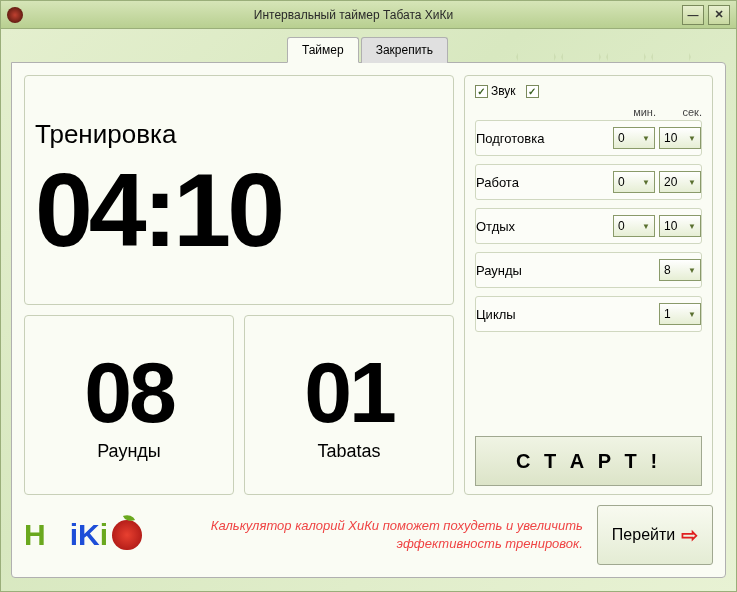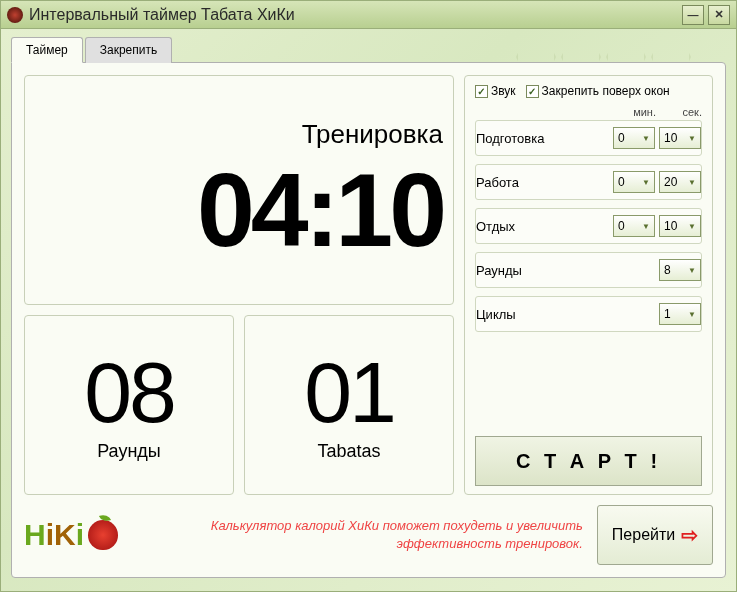--- a/index.html
+++ b/index.html
@@ -2,44 +2,44 @@
 <html><head>
 <meta charset="utf-8">
 <style>
 * { box-sizing: border-box; margin: 0; padding: 0; font-family: Arial, sans-serif; }
 body { background: #fff; width: 737px; height: 592px; overflow: hidden; }
 
 .window { width: 737px; height: 592px; border: 1px solid #9aae7a; background: #fff; }
 
 .titlebar { height: 28px; background: linear-gradient(#d6e5b8, #b8cf90); display: flex; align-items: center; padding: 0 6px; border-bottom: 1px solid #9aae7a; }
 .titlebar-icon { width: 16px; height: 16px; border-radius: 50%; background: radial-gradient(#c04030, #401008); margin-right: 6px; }
-.titlebar-text { font-size: 16px; color: #2a2a2a; flex: 1; }
+.titlebar-text { font-size: 12px; color: #2a2a2a; flex: 1; text-align: center; }
 .titlebar-btn { width: 22px; height: 20px; border: 1px solid #7a8a5c; background: linear-gradient(#e8f0d0, #c8d8a0); margin-left: 4px; display: flex; align-items: center; justify-content: center; font-size: 11px; font-weight: bold; cursor: pointer; color: #333; }
 
 .body-area { height: 562px; background: linear-gradient(135deg, #e4efce 0%, #d8e8c0 40%, #e8f2d4 100%); padding: 8px 10px 10px 10px; position: relative; }
 .hexbg { position: absolute; right: 10px; top: 0; width: 220px; height: 80px; opacity: 0.15; }
 .hex { position: absolute; width: 40px; height: 46px; background: none; border: 2px solid #8aa060; clip-path: polygon(25% 5%, 75% 5%, 100% 50%, 75% 95%, 25% 95%, 0 50%); }
 
-.tabs { display: flex; height: 26px; position: relative; z-index: 2; }
+.tabs { display: flex; height: 26px; position: relative; z-index: 2; justify-content: center; }
 .tab { padding: 5px 14px; font-size: 12px; border: 1px solid #b0b0b0; background: #e0e0e0; cursor: pointer; border-bottom: none; margin-right: 2px; border-radius: 3px 3px 0 0; }
 .tab.active { background: #fafcf4; border-bottom: 1px solid #fafcf4; position: relative; z-index: 3; }
 
 .tabpanel { background: #fafcf4; border: 1px solid #b0b0b0; height: 516px; padding: 12px; position: relative; top: -1px; border-radius: 0 4px 4px 4px; }
 
 .columns { display: flex; gap: 10px; height: 420px; }
 .left-col { width: 430px; display: flex; flex-direction: column; gap: 10px; }
 .right-col { flex: 1; border: 1px solid #c8d0b8; border-radius: 4px; padding: 8px 10px; display: flex; flex-direction: column; }
 
-.display-big { border: 1px solid #c8d0b8; border-radius: 4px; padding: 10px; text-align: right; height: 230px; display: flex; flex-direction: column; justify-content: center; }
+.display-big { border: 1px solid #c8d0b8; border-radius: 4px; padding: 10px; text-align: left; height: 230px; display: flex; flex-direction: column; justify-content: center; }
 .display-big .phase { font-size: 26px; font-weight: normal; margin-bottom: 8px; }
 .display-big .time { font-size: 104px; font-weight: 900; letter-spacing: -4px; line-height: 1; }
 
 .two-small { display: flex; gap: 10px; flex: 1; }
 .display-small { flex: 1; border: 1px solid #c8d0b8; border-radius: 4px; text-align: center; display: flex; flex-direction: column; justify-content: center; padding: 10px; }
-.display-small .num { font-size: 86px; font-weight: 400; line-height: 1; letter-spacing: -3px; }
+.display-small .num { font-size: 86px; font-weight: 700; line-height: 1; letter-spacing: -3px; }
 .display-small .lbl { font-size: 18px; margin-top: 6px; }
 
 .options-row { display: flex; gap: 10px; font-size: 12px; margin-bottom: 6px; align-items: center; }
 .chk { display: flex; align-items: center; gap: 3px; cursor: pointer; }
 .chkbox { width: 13px; height: 13px; border: 1px solid #7a8a5c; background: #fff; display: flex; align-items: center; justify-content: center; font-size: 10px; color: #3a6020; font-weight: bold; }
 
 .header-row { display: flex; font-size: 11px; color: #444; padding: 2px 0; }
 .header-row .labelcol { flex: 1; }
 .header-row .valcol { width: 46px; text-align: right; }
 
@@ -47,21 +47,21 @@
 .setting-row .rowlabel { flex: 1; }
 .dropdown { width: 42px; height: 22px; border: 1px solid #8a9a6a; background: linear-gradient(#fff, #e6eed4); display: flex; align-items: center; padding: 0 4px; font-size: 12px; cursor: pointer; margin-left: 4px; position: relative; }
 .dropdown .dd-val { flex: 1; }
 .dropdown .dd-arrow { font-size: 8px; color: #5a7030; }
 
 .start-btn { margin-top: auto; height: 50px; border: 1px solid #a0a890; background: linear-gradient(#f0f4e4, #dce4c8); font-size: 20px; font-weight: 900; letter-spacing: 4px; cursor: pointer; }
 
 .footer { display: flex; align-items: center; margin-top: 10px; height: 60px; gap: 14px; }
 .logo { display: flex; align-items: baseline; font-size: 30px; font-weight: 900; }
 .logo .h { color: #6aa81e; }
-.logo .ik { color: #a16207; }
+.logo .ik { color: #1d4ed8; margin-left: 24px; }
 .logo .i2 { color: #6aa81e; }
 .apple { width: 30px; height: 30px; background: radial-gradient(#e84030, #a01010); border-radius: 50% 50% 48% 48%; position: relative; margin-left: 4px; align-self: center; }
 .apple::before { content: ''; position: absolute; top: -6px; left: 12px; width: 10px; height: 8px; background: #6aa81e; border-radius: 0 100% 0 100%; transform: rotate(-20deg); }
 .footer-text { flex: 1; text-align: right; font-size: 13px; font-style: italic; color: #ef4444; line-height: 1.4; }
 .goto-btn { padding: 17px 14px; border: 1px solid #a0a890; background: linear-gradient(#f8faf0, #e4ecd4); font-size: 16px; cursor: pointer; display: flex; align-items: center; gap: 6px; border-radius: 3px; }
 .arrow-red { font-size: 20px; color: #e02020; font-weight: bold; }
 </style>
 </head>
 <body>
 
@@ -108,21 +108,20 @@
         </div>
 
         <div class="right-col">
           <div class="options-row">
             <div class="chk">
               <div class="chkbox">✓</div>
               <span>Звук</span>
             </div>
             <div class="chk">
               <div class="chkbox">✓</div>
-              <span>Закрепить поверх окон</span>
             </div>
           </div>
 
           <div class="header-row">
             <div class="labelcol"></div>
             <div class="valcol">мин.</div>
             <div class="valcol">сек.</div>
           </div>
 
           <div class="setting-row">

